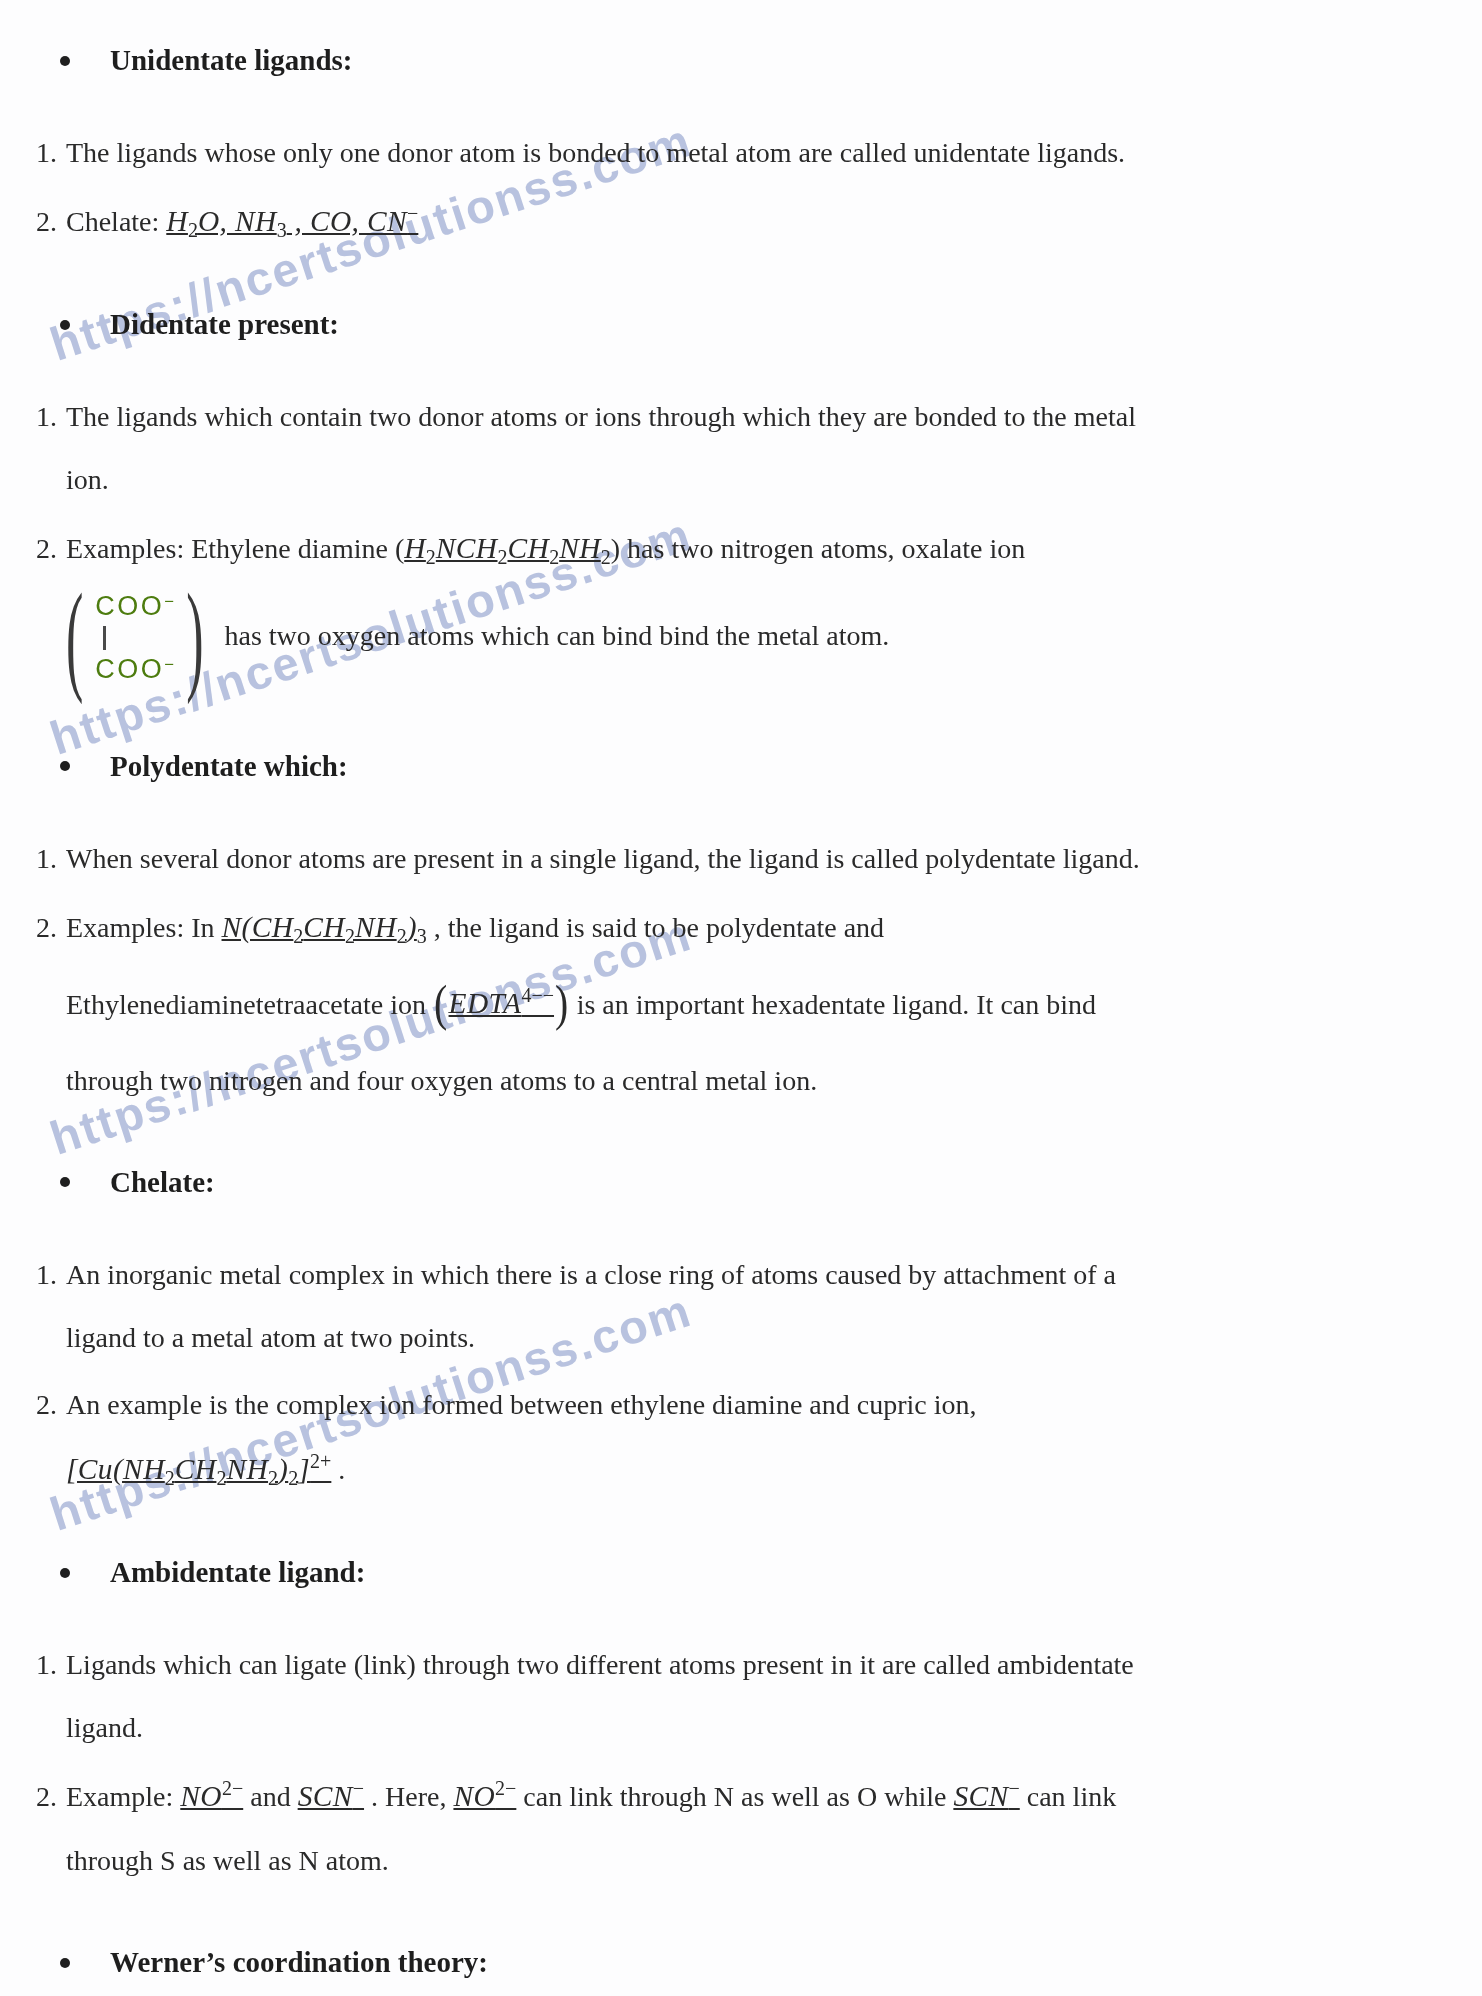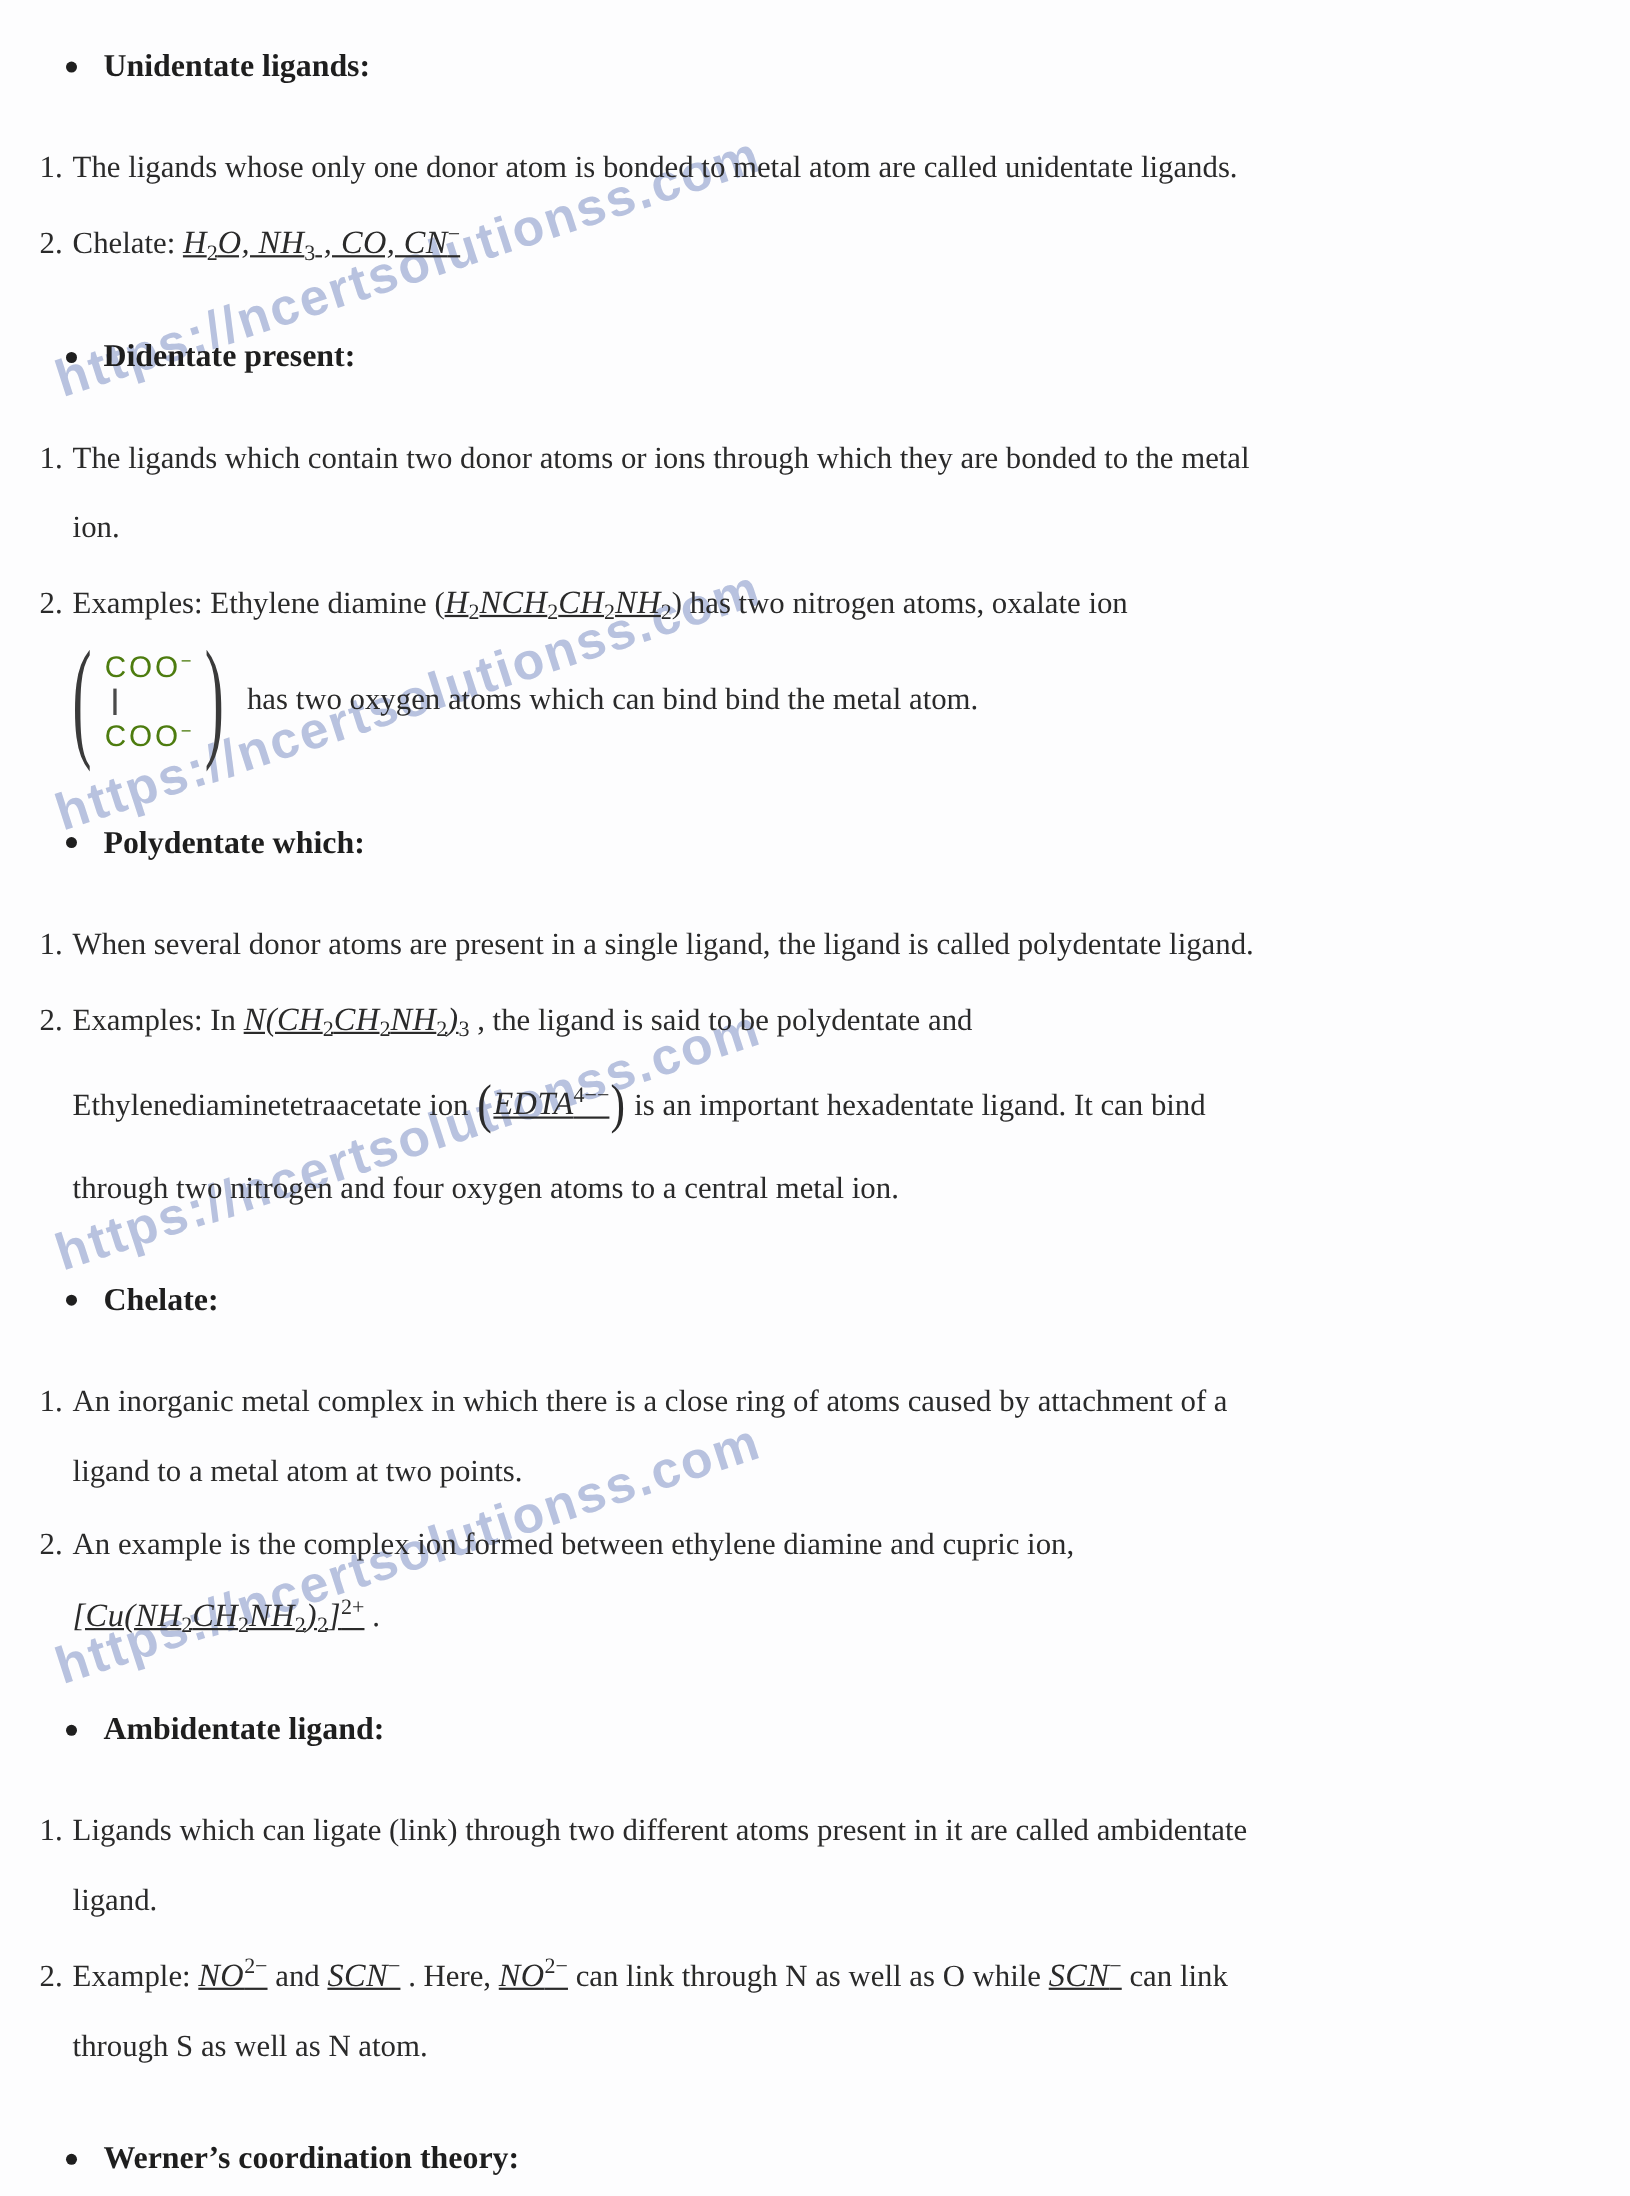--- a/index.html
+++ b/index.html
@@ -28,21 +28,21 @@
     font-size:47px;
     letter-spacing:2px;
     color:rgba(116,136,192,0.50);
     white-space:nowrap;
     pointer-events:none;
     z-index:0;
   }
   .content{position:relative;z-index:1;}
   
   .section-heading{
-    display:flex;align-items:center;gap:24px;
+    display:flex;align-items:center;gap:40px;
     margin:54px 0 44px 60px;
     font-size:29px;font-weight:bold;color:#1e1e1e;
   }
   .section-heading.first{margin-top:16px;}
   .dot{width:10px;height:10px;border-radius:50%;background:#1f1f1f;flex:0 0 auto;}
   
   ol{
     margin:0;
     padding-left:64px;
     max-width:1160px;

